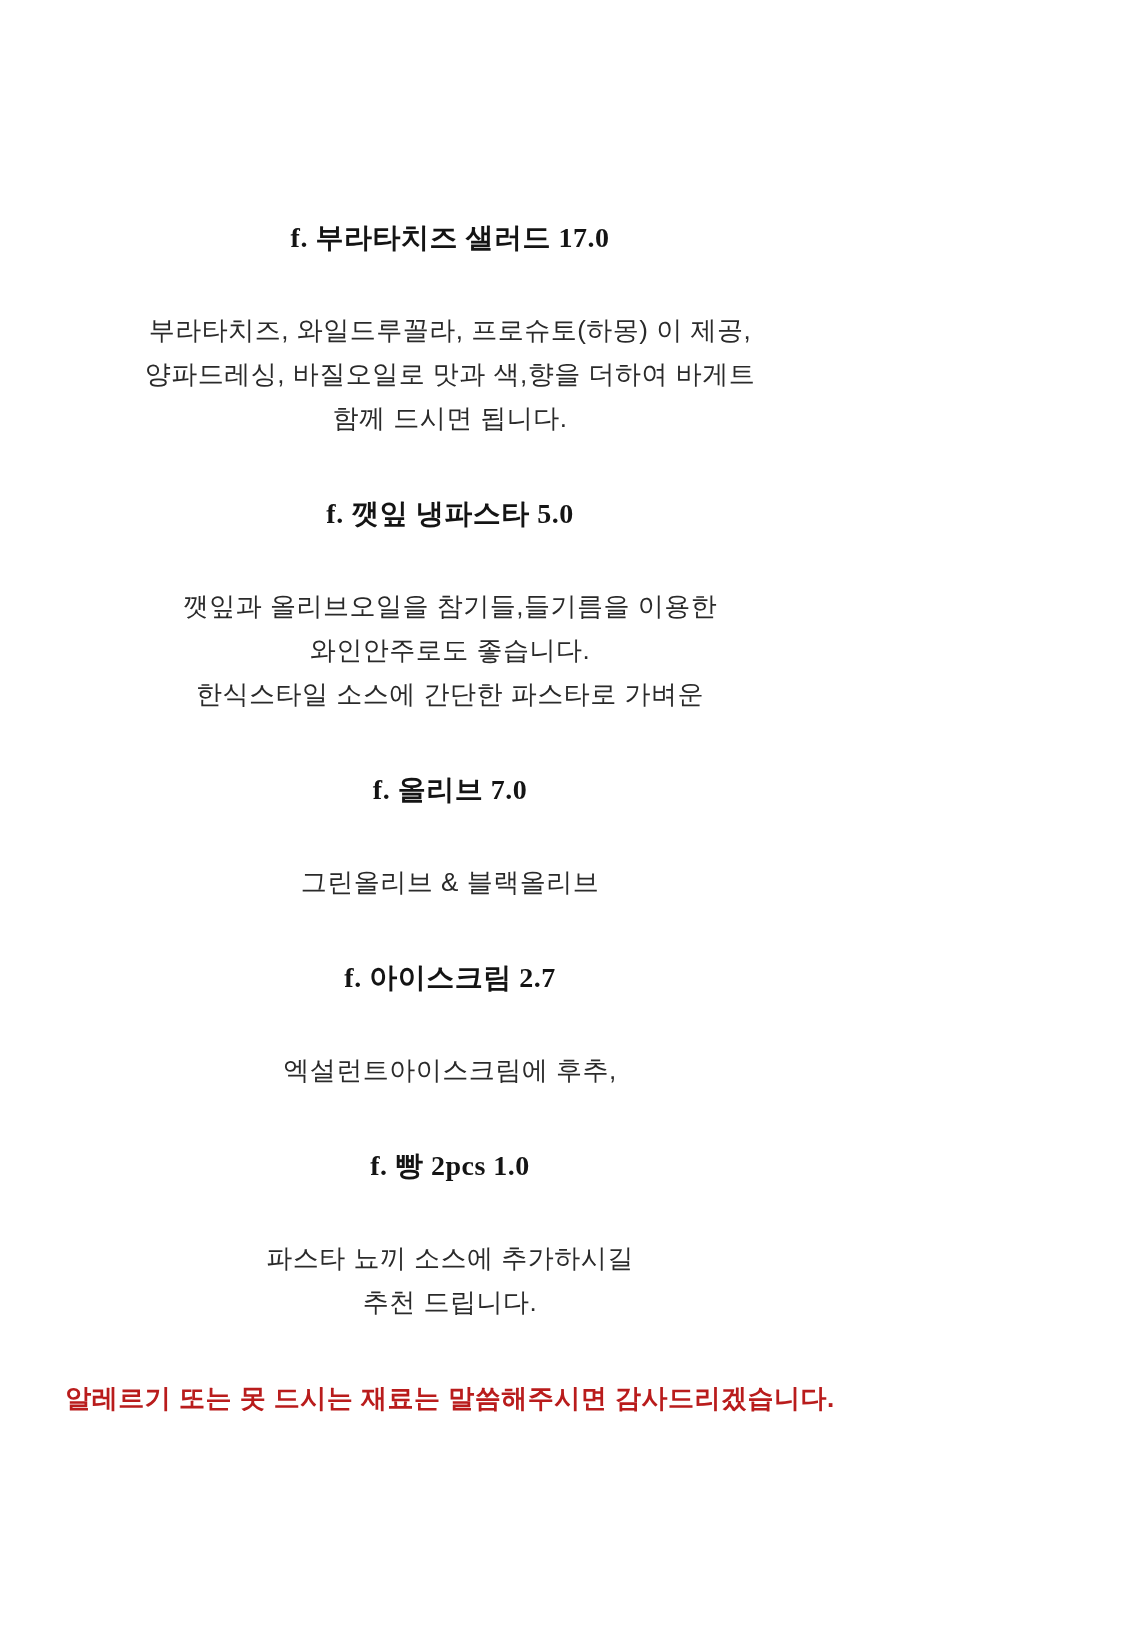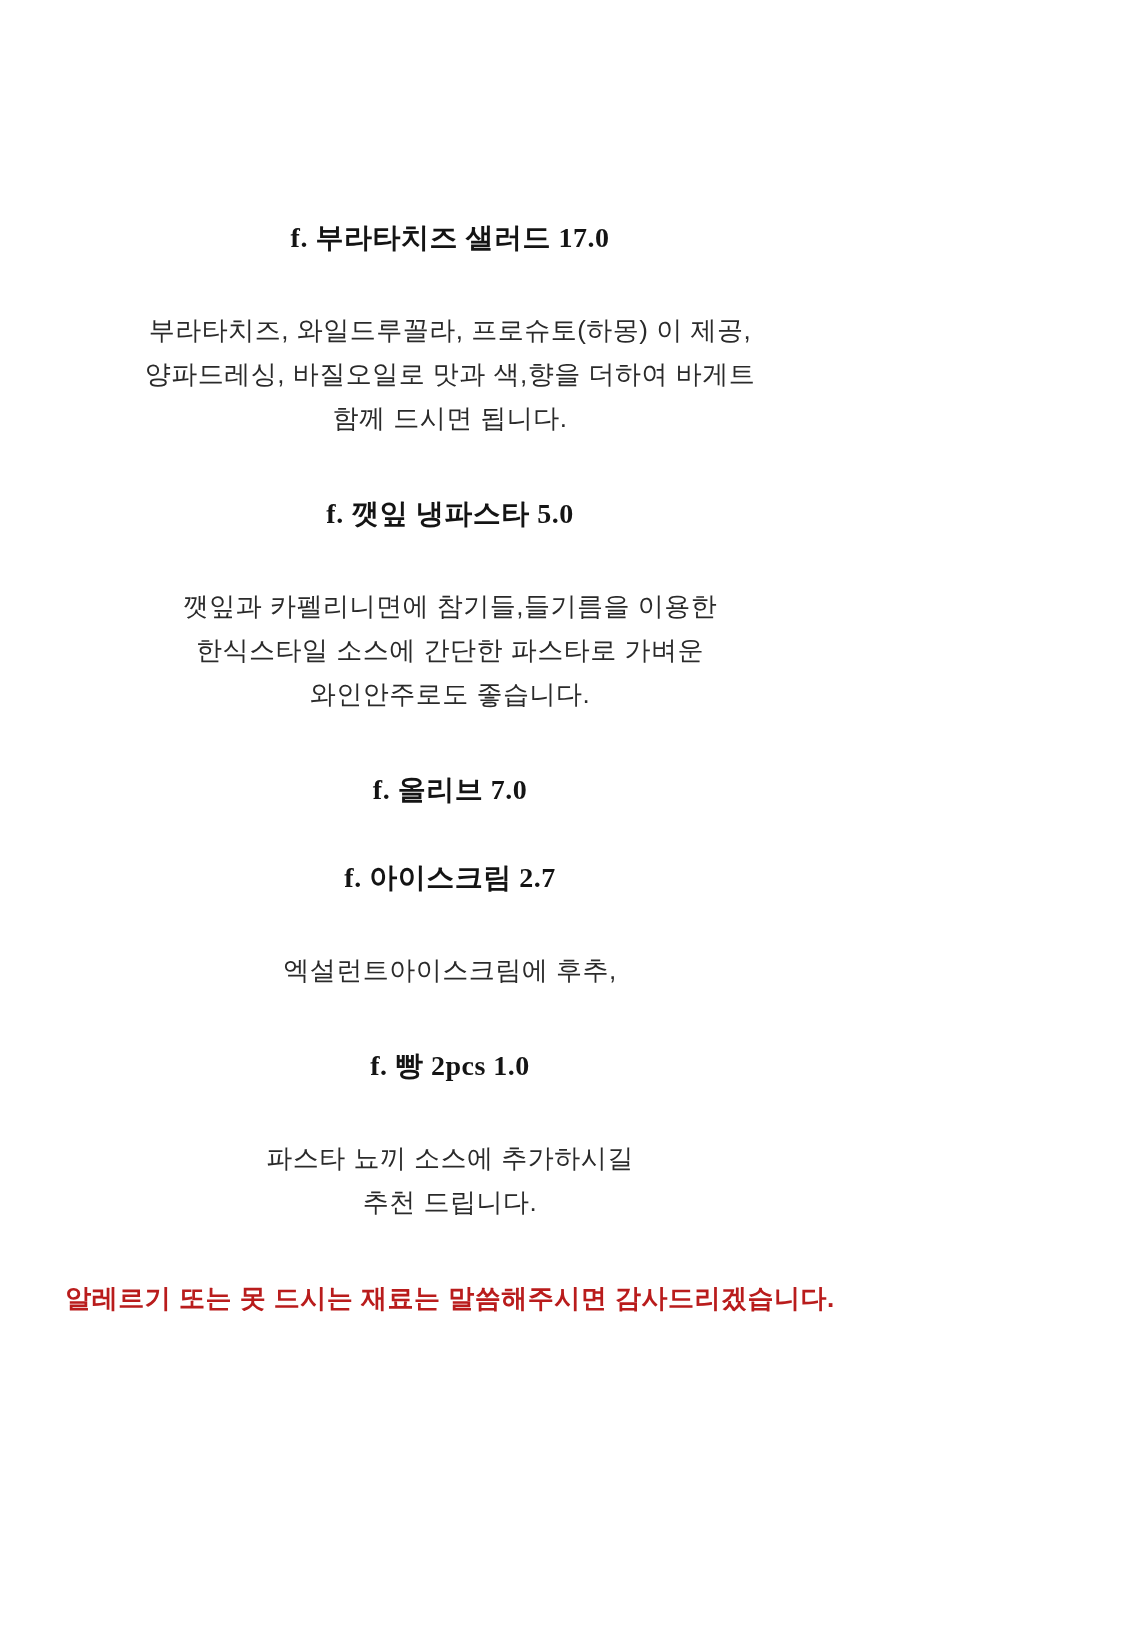--- a/index.html
+++ b/index.html
@@ -61,28 +61,31 @@
     <p class="item-desc">
       <span class="line">부라타치즈, 와일드루꼴라, 프로슈토(하몽) 이 제공,</span>
       <span class="line">양파드레싱, 바질오일로 맛과 색,향을 더하여 바게트</span>
       <span class="line">함께 드시면 됩니다.</span>
     </p>
   </section>
 
   <section>
     <h2 class="item-title">f. 깻잎 냉파스타 5.0</h2>
     <p class="item-desc">
-      <span class="line">깻잎과 카펠리니면에 참기들,들기름을 이용한</span>
+      <span class="line">깻잎과 올리브오일을 참기들,들기름을 이용한</span>
+      <span class="line">와인안주로도 좋습니다.</span>
       <span class="line">한식스타일 소스에 간단한 파스타로 가벼운</span>
-      <span class="line">와인안주로도 좋습니다.</span>
     </p>
   </section>
 
   <section>
     <h2 class="item-title">f. 올리브 7.0</h2>
+    <p class="item-desc">
+      <span class="line">그린올리브 &amp; 블랙올리브</span>
+    </p>
   </section>
 
   <section>
     <h2 class="item-title">f. 아이스크림 2.7</h2>
     <p class="item-desc">
       <span class="line">엑설런트아이스크림에 후추,</span>
     </p>
   </section>
 
   <section>

